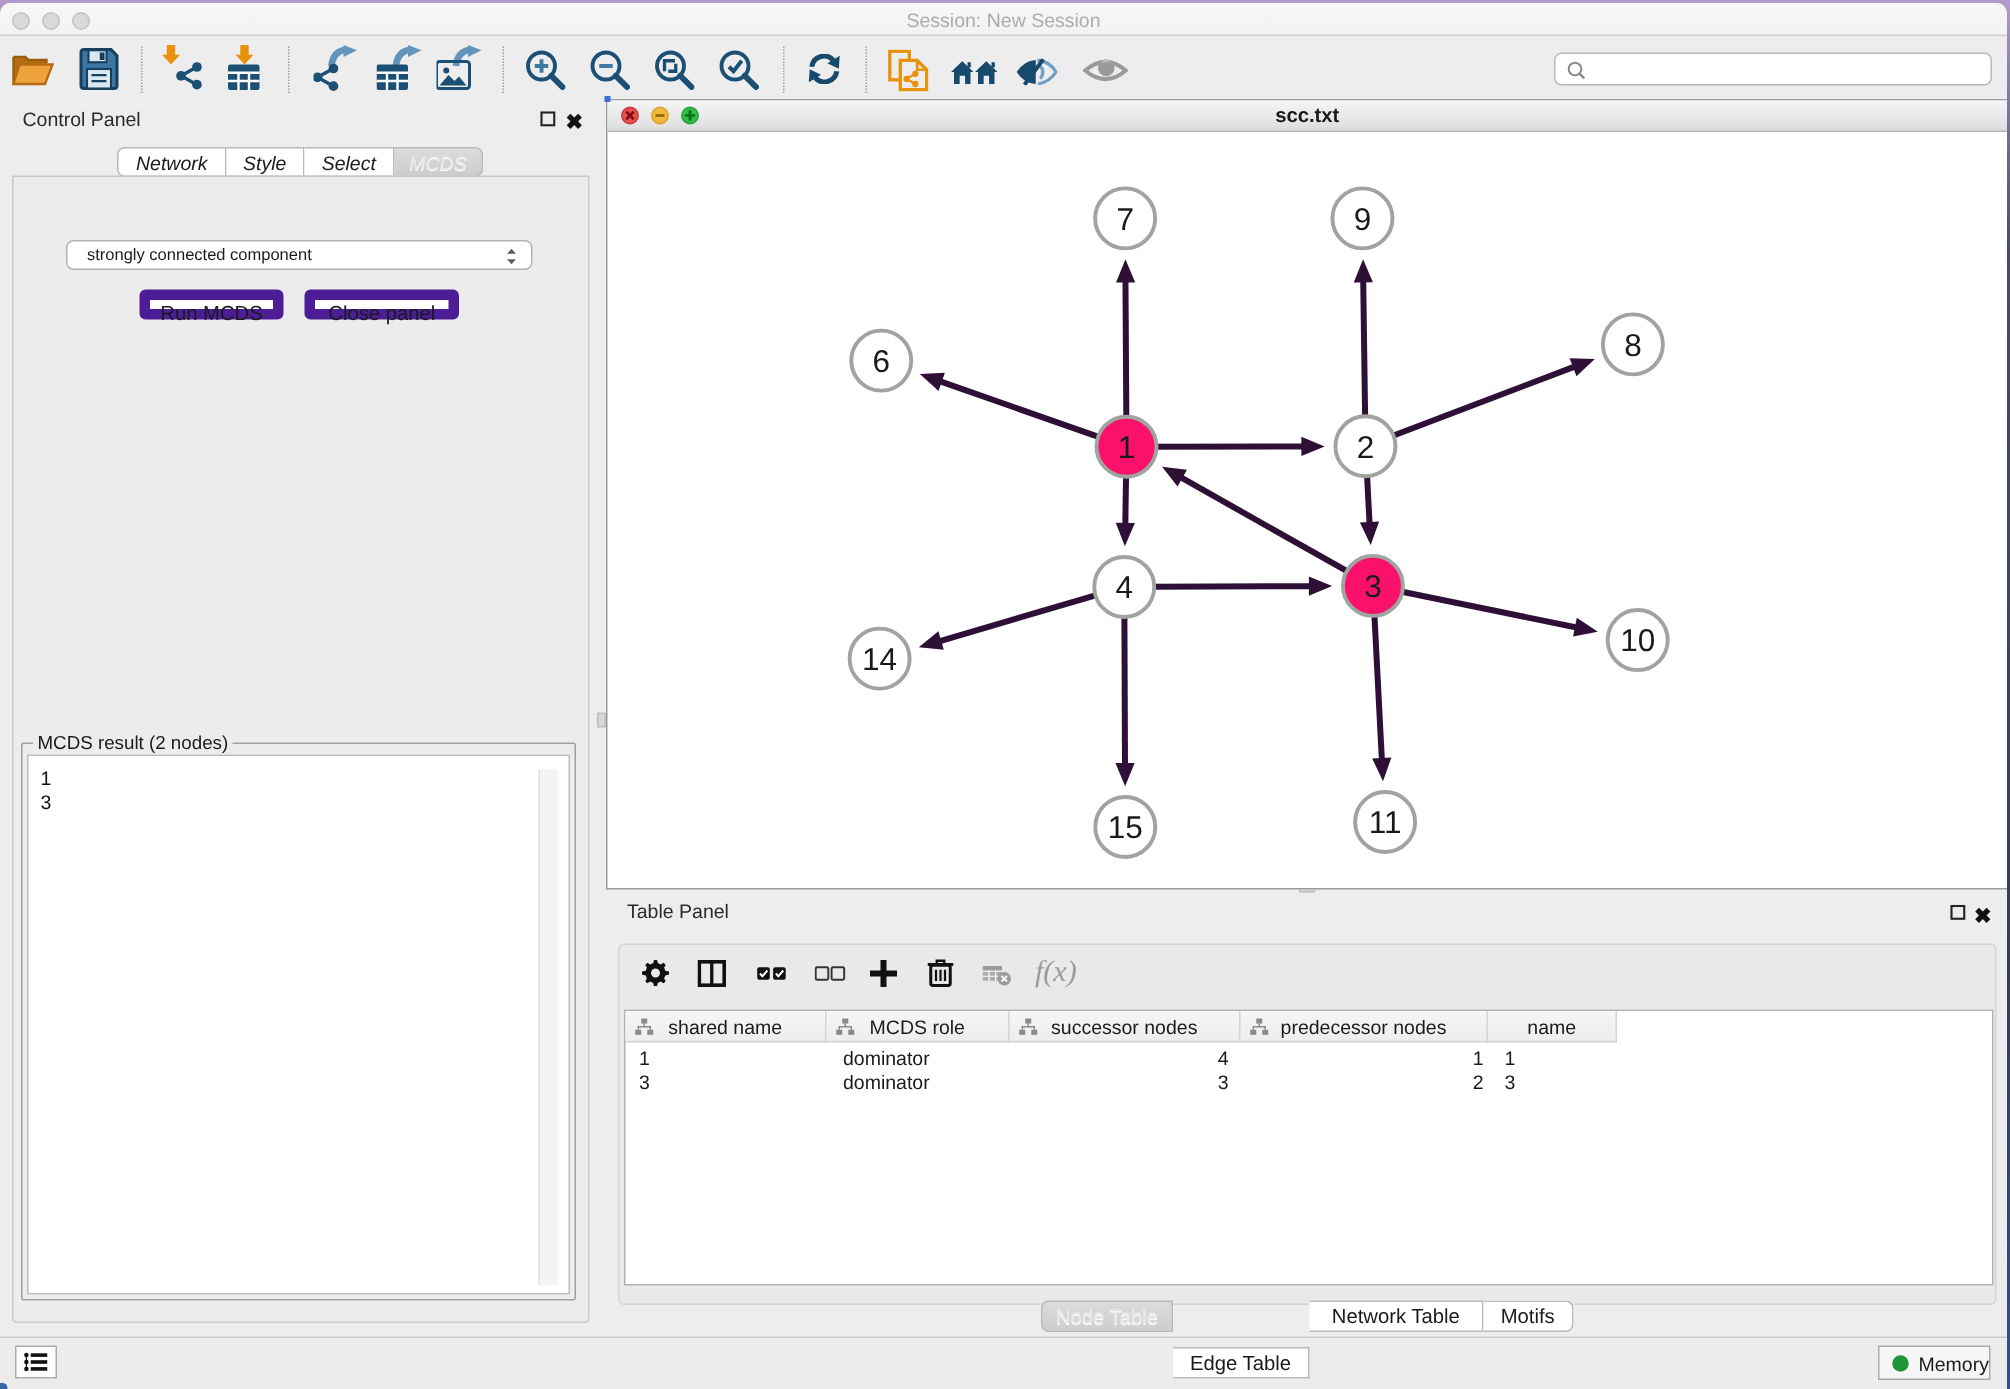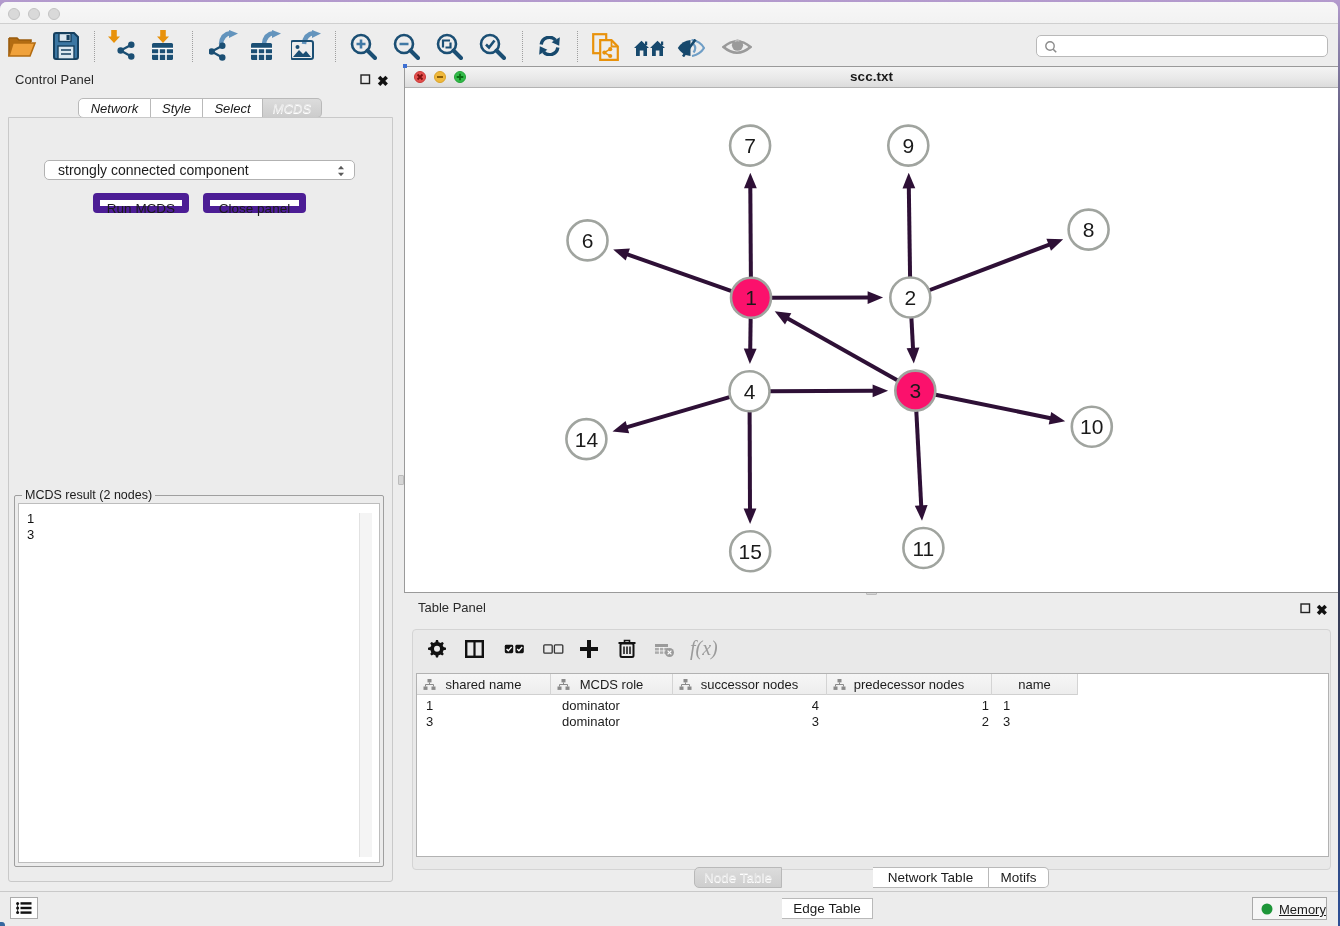--- a/index.html
+++ b/index.html
@@ -19,21 +19,21 @@
 
 
 #cptitle { position:absolute; left:15px; top:70px; font-size:13px; color:#2a2a2a; }
 .paneico { position:absolute; font-size:13px; color:#111; }
 #cptabs { position:absolute; left:78px; top:96px; height:20px;font-style:italic; }
 .tab { position:relative; float:left; height:20px; line-height:19px; font-size:13px; color:#1a1a1a; text-align:center; background:#fff; border:1px solid #b9b9b9; border-left:none; }
 .tab.first { border-left:1px solid #b9b9b9; border-radius:5px 0 0 5px; }
 .tab.sel { background:linear-gradient(180deg,#dcdcdc,#cccccc); color:#e8e8e8; text-shadow:0 1px 0 #ffffff; border-radius:0 5px 5px 0; }
 #cpbody { position:absolute; left:8px; top:115px; width:385px; height:765px; background:#ececec; border:1px solid #c9c9c9; border-radius:0 0 3px 3px; }
 #optlabel { position:absolute; left:0; top:136px; width:402px; text-align:center; font-size:13.5px; color:#1b1b1b; }
-#combo { position:absolute; left:44px; top:158px; width:311px; height:20px; background:#fff; border:1px solid #b2b2b2; border-radius:5px; font-size:14px; color:#1b1b1b; line-height:18px; padding-left:13px; }
+#combo { position:absolute; left:44px; top:158px; width:311px; height:20px; background:#fff; border:1px solid #b2b2b2; border-radius:5px; font-size:11px; color:#1b1b1b; line-height:18px; padding-left:13px; }
 #combo svg { position:absolute; right:6px; top:2px; }
 .btn { position:absolute; height:19.5px; background:#fff; border:7px solid #4c1d95; border-radius:4px; font-size:13.5px; color:#1b1b1b; text-align:center; line-height:18px; }
 #fieldset { position:absolute; left:14px; top:493px; width:370px; height:372px; }
 #fslegend { position:absolute; left:8px; top:-7px; background:#ececec; padding:0 3px; font-size:12.5px; color:#1b1b1b; }
 #fsborder { position:absolute; left:0; top:0; right:0; bottom:0; border:1px solid #9f9f9f; border-radius:2px; }
 #fsinner { position:absolute; left:4px; top:8px; right:4px; bottom:4px; background:#fff; border:1px solid #bdbdbd; font-size:13px; color:#111; line-height:16px; padding:7px 0 0 8px; }
 #fsscroll { position:absolute; top:9px; bottom:5px; right:7px; width:13px; background:#f4f4f4; border-left:1px solid #e2e2e2; }
 
 
 #divh1 { position:absolute; left:398px; top:473px; width:6px; height:10px; background:#d6d6d6; border:1px solid #bcbcbc; border-radius:1px; }
@@ -65,20 +65,21 @@
 #listbtn { position:absolute; left:10px; bottom:7px; width:28px; height:22px; background:#fdfdfd; border:1px solid #ababab; }
 #membtn { position:absolute; right:11px; bottom:6px; width:75px; height:23px; background:#f6f6f6; border:1px solid #a9a9a9; font-size:13px; color:#1b1b1b; }
 </style>
 </head>
 <body>
 <div id="win">
   <div id="titlebar">
     <div class="tl" style="left:8px;"></div>
     <div class="tl" style="left:28px;"></div>
     <div class="tl" style="left:48px;"></div>
+    <div id="wtitle">Session: New Session</div>
   </div>
   <div id="toolbar">
     <svg class="abs" style="left:5px;top:6px;" width="34" height="31" viewBox="0 0 34 31">
         <path d="M4 7 L4 25 L8 12 L26 12 L26 9 L14 9 L12 7 Z" fill="#b36c12"></path>
 <path d="M4 25 L8 12 L30 12 L25 25 Z" fill="#f0a23c"></path>
 <path d="M4 7 L12 7 L14 9 L26 9 L26 11 M4 25 L4 7" fill="none" stroke="#9a5c0e" stroke-width="1.6"></path>
 <path d="M4 25 L8 12 L30 12 L25 25 Z" fill="none" stroke="#b36c12" stroke-width="1.6"></path>
       </svg>
     <svg class="abs" style="left:52px;top:6px;" width="28" height="30" viewBox="0 0 28 30">
         <path d="M2 4 Q2 2 4 2 L22 2 L26 6 L26 26 Q26 28 24 28 L4 28 Q2 28 2 26 Z" fill="#3c77a3" stroke="#16405f" stroke-width="2"></path>
@@ -447,17 +448,17 @@
           <circle cx="1.6" cy="11.6" r="1.5" fill="#111"></circle>
           <rect x="4.5" y="1.2" width="11" height="2.4" fill="#111"></rect>
           <rect x="4.5" y="5.8" width="11" height="2.4" fill="#111"></rect>
           <rect x="4.5" y="10.4" width="11" height="2.4" fill="#111"></rect>
         </svg>
       </div>
     <div id="membtn">
         <svg width="12" height="12" viewBox="0 0 12 12" style="position:absolute;left:8px;top:5px;">
           <circle cx="6" cy="6" r="5.5" fill="#1e9639"></circle>
         </svg>
-        <span style="position:absolute;left:26px;top:4px;text-decoration:underline;">Memory</span>
+        <span style="position:absolute;left:26px;top:4px;">Memory</span>
       </div>
   </div>
 </div>
 <div style="position:absolute;left:0px;bottom:-2px;width:5px;height:6px;background:#36689f;border-radius:0 60% 0 0;"></div>
 
 </body></html>

